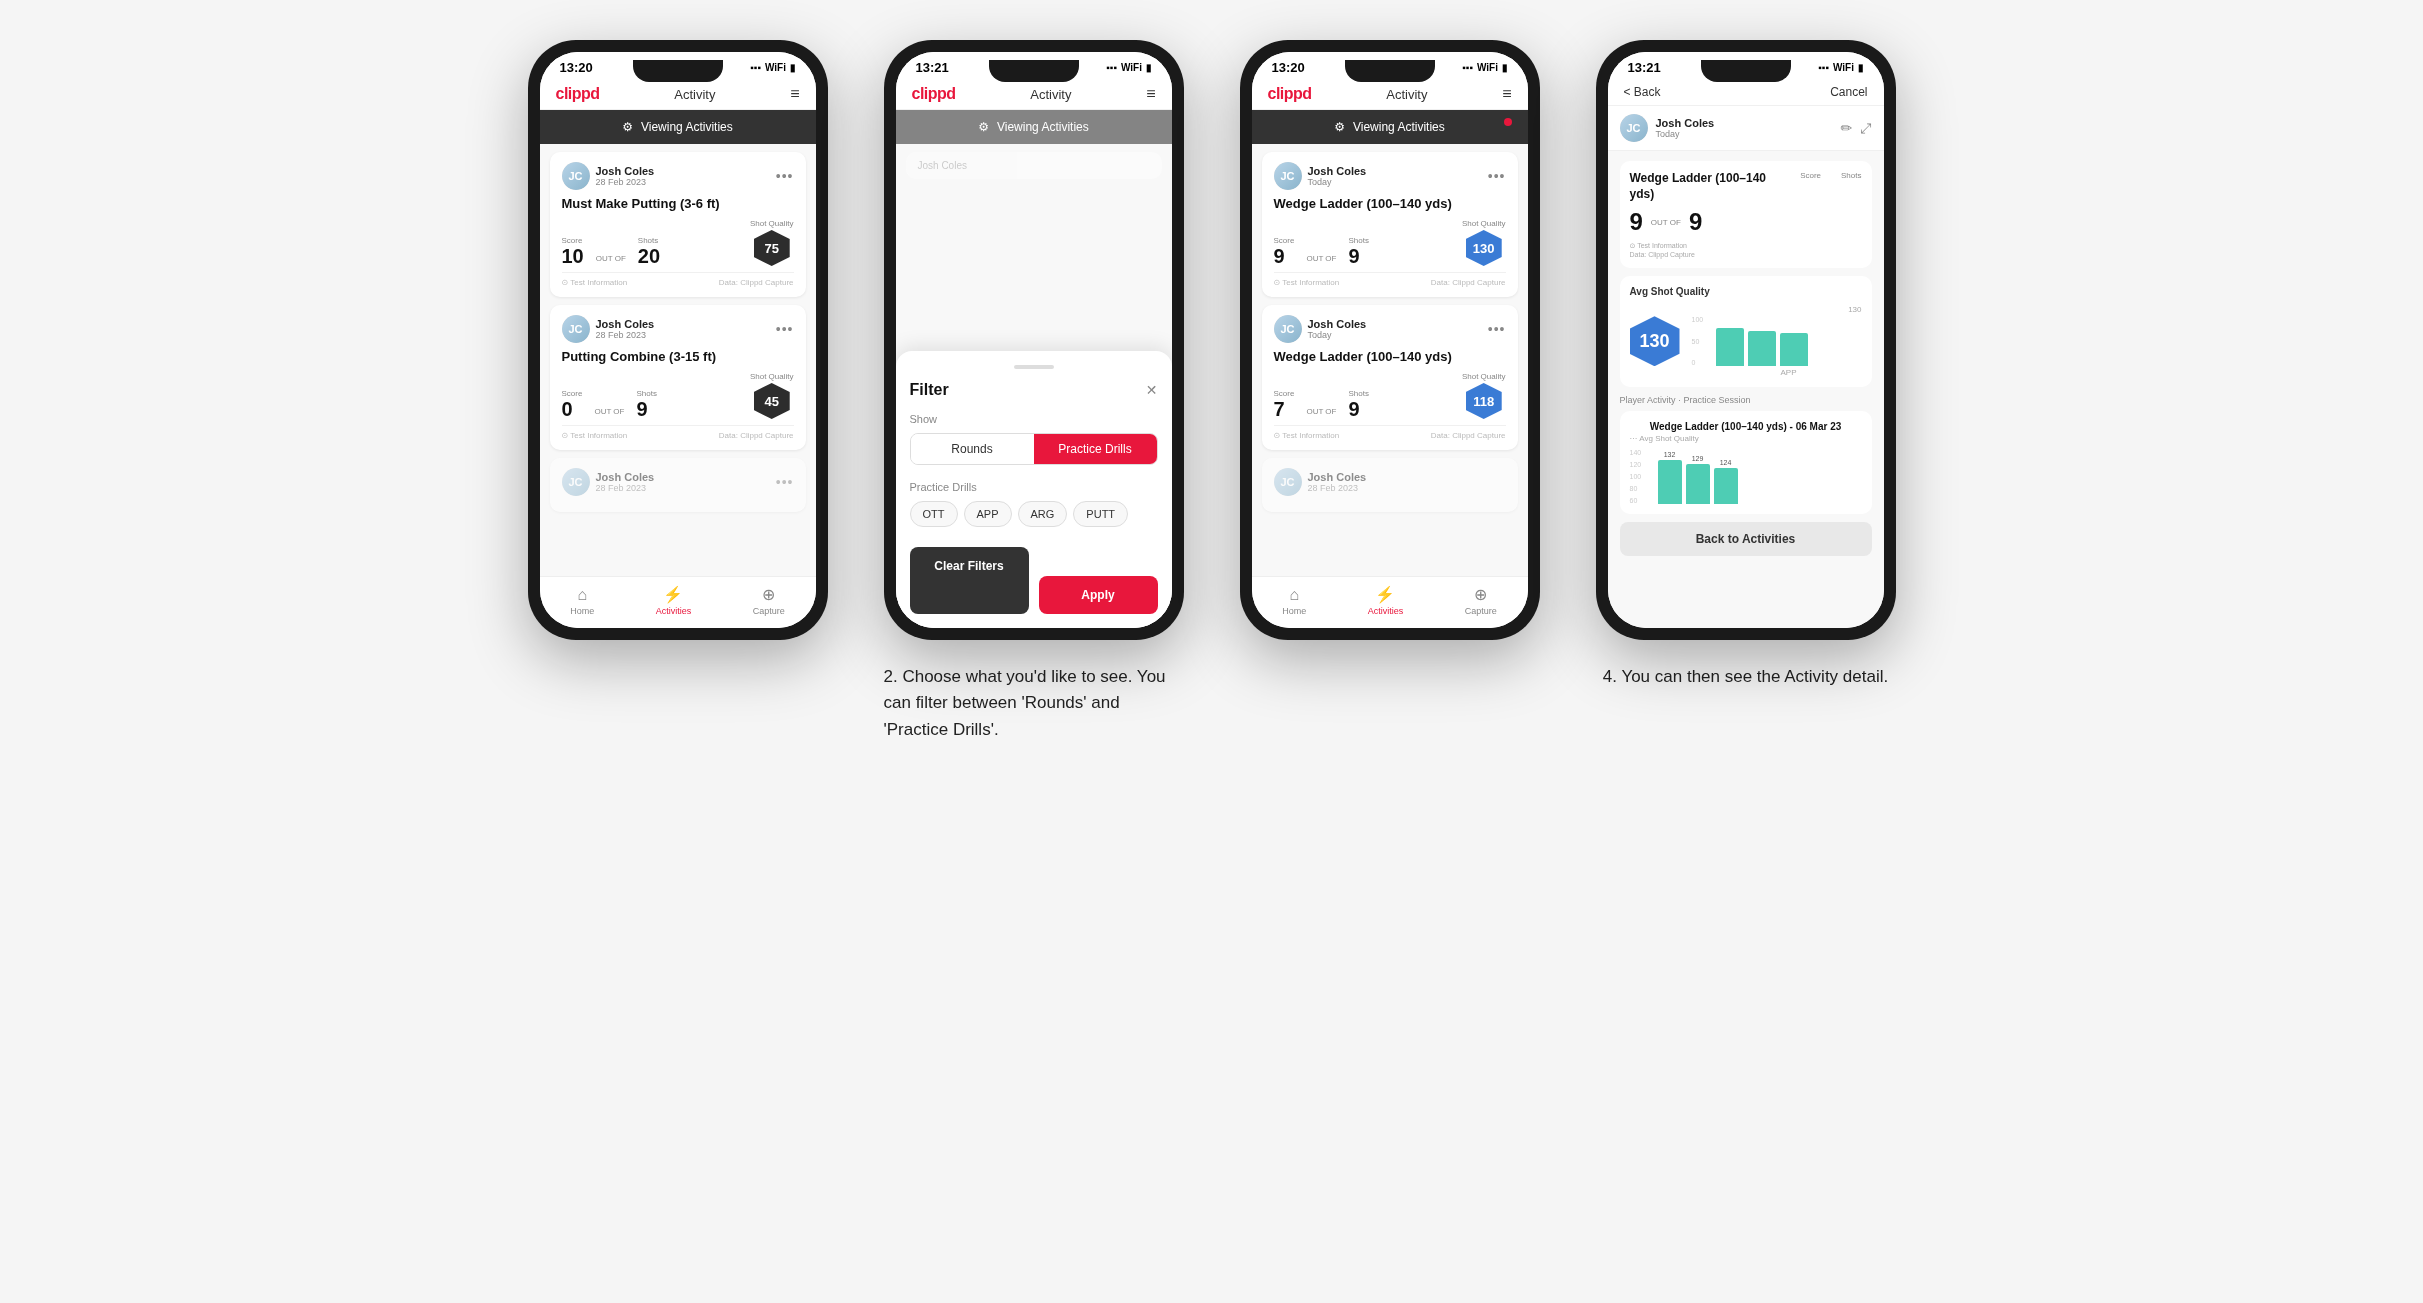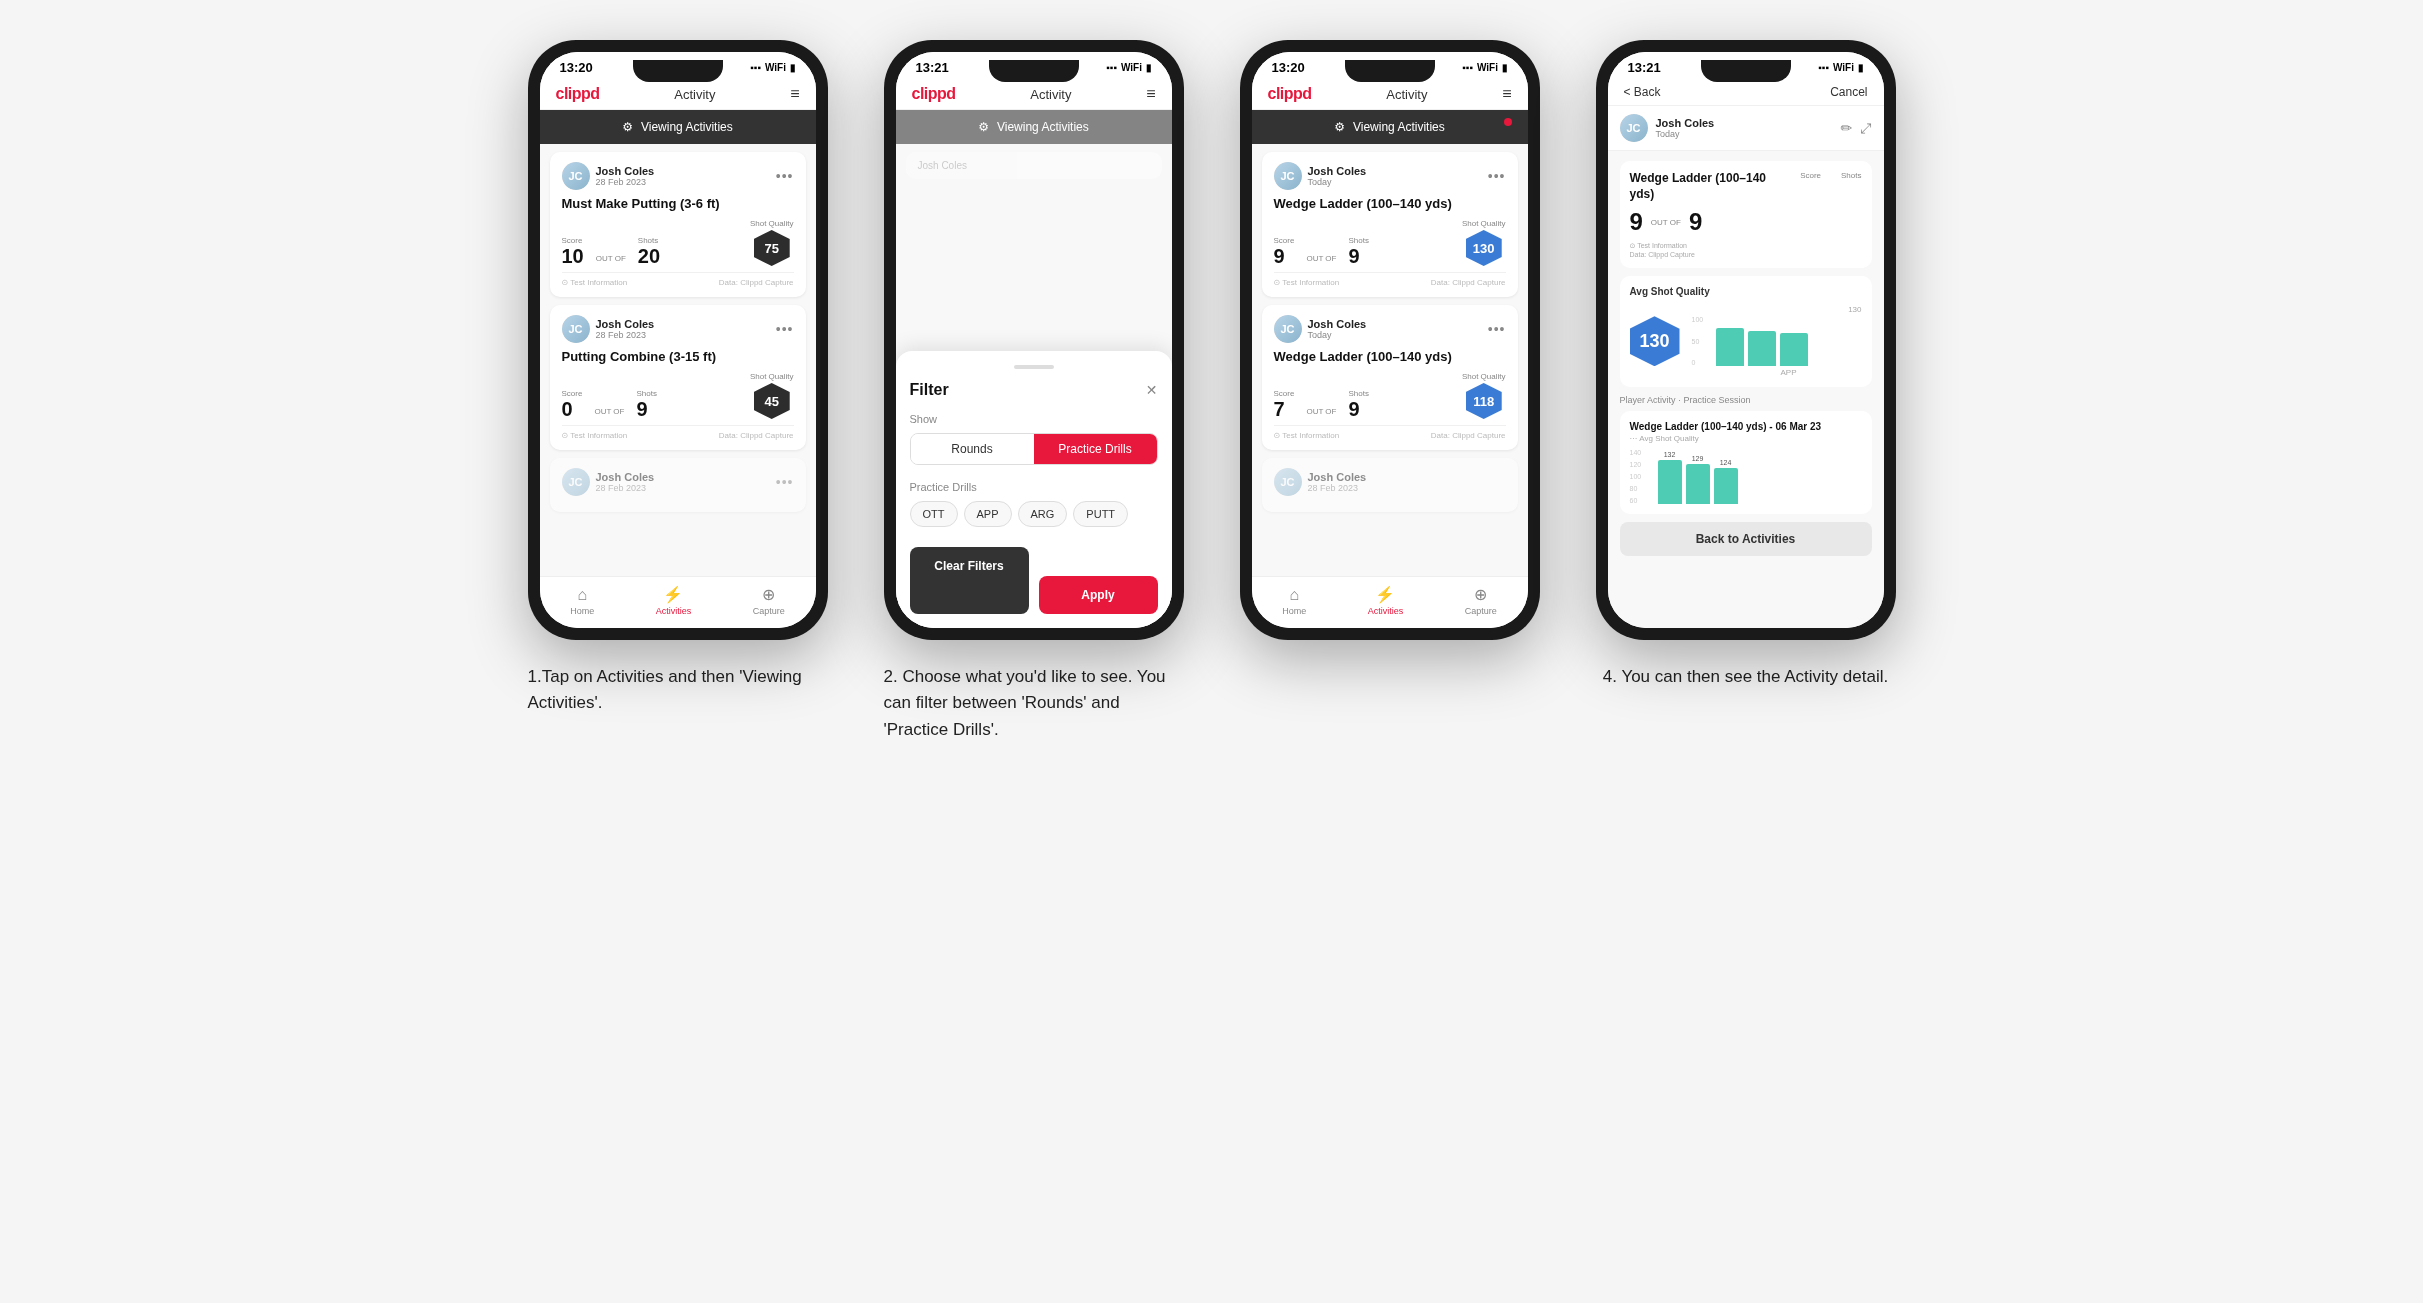--- a/index.html
+++ b/index.html
@@ -501,23 +501,20 @@
           <div class="nav-item active">
             <span class="nav-icon">⚡</span>
             <span>Activities</span>
           </div>
           <div class="nav-item">
             <span class="nav-icon">⊕</span>
             <span>Capture</span>
           </div>
         </div>
       </div>
-    </div>
-    <div class="caption">
-      <span class="caption-text">1.Tap on Activities and then 'Viewing Activities'.</span>
     </div>
   </div>
 
   <div class="step-column">
     <div class="phone-frame">
       <div class="notch"></div>
       <div class="phone-screen">
 
         <div class="status-bar">
           <span class="status-time">13:21</span>
@@ -793,21 +790,21 @@
                 <div style="font-size:8px; color:#aaa; text-align:center; padding-left:24px; margin-top:2px;">APP</div>
               </div>
             </div>
           </div>
 
           <div style="font-size:9px; color:#888; margin-bottom:6px;">
             <span>Player Activity · Practice Session</span>
           </div>
 
           <div class="detail-card">
-            <div style="font-size:10px; font-weight:600; color:#111; margin-bottom:2px;">Wedge Ladder (100–140 yds) - 06 Mar 23</div>
+            <div style="font-size:10px; font-weight:600; color:#111; margin-bottom:2px;text-align:center;">Wedge Ladder (100–140 yds) - 06 Mar 23</div>
             <div style="font-size:8px; color:#aaa; margin-bottom:6px;">··· Avg Shot Quality</div>
             <div style="display:flex; align-items:flex-end; gap:4px; height:55px; position:relative; padding-left:28px;">
               <div style="position:absolute; left:0; top:0; bottom:0; display:flex; flex-direction:column; justify-content:space-between;">
                 <span style="font-size:7px; color:#ccc;">140</span>
                 <span style="font-size:7px; color:#ccc;">120</span>
                 <span style="font-size:7px; color:#ccc;">100</span>
                 <span style="font-size:7px; color:#ccc;">80</span>
                 <span style="font-size:7px; color:#ccc;">60</span>
               </div>
               <div style="display:flex; flex-direction:column; align-items:center; gap:2px;">

